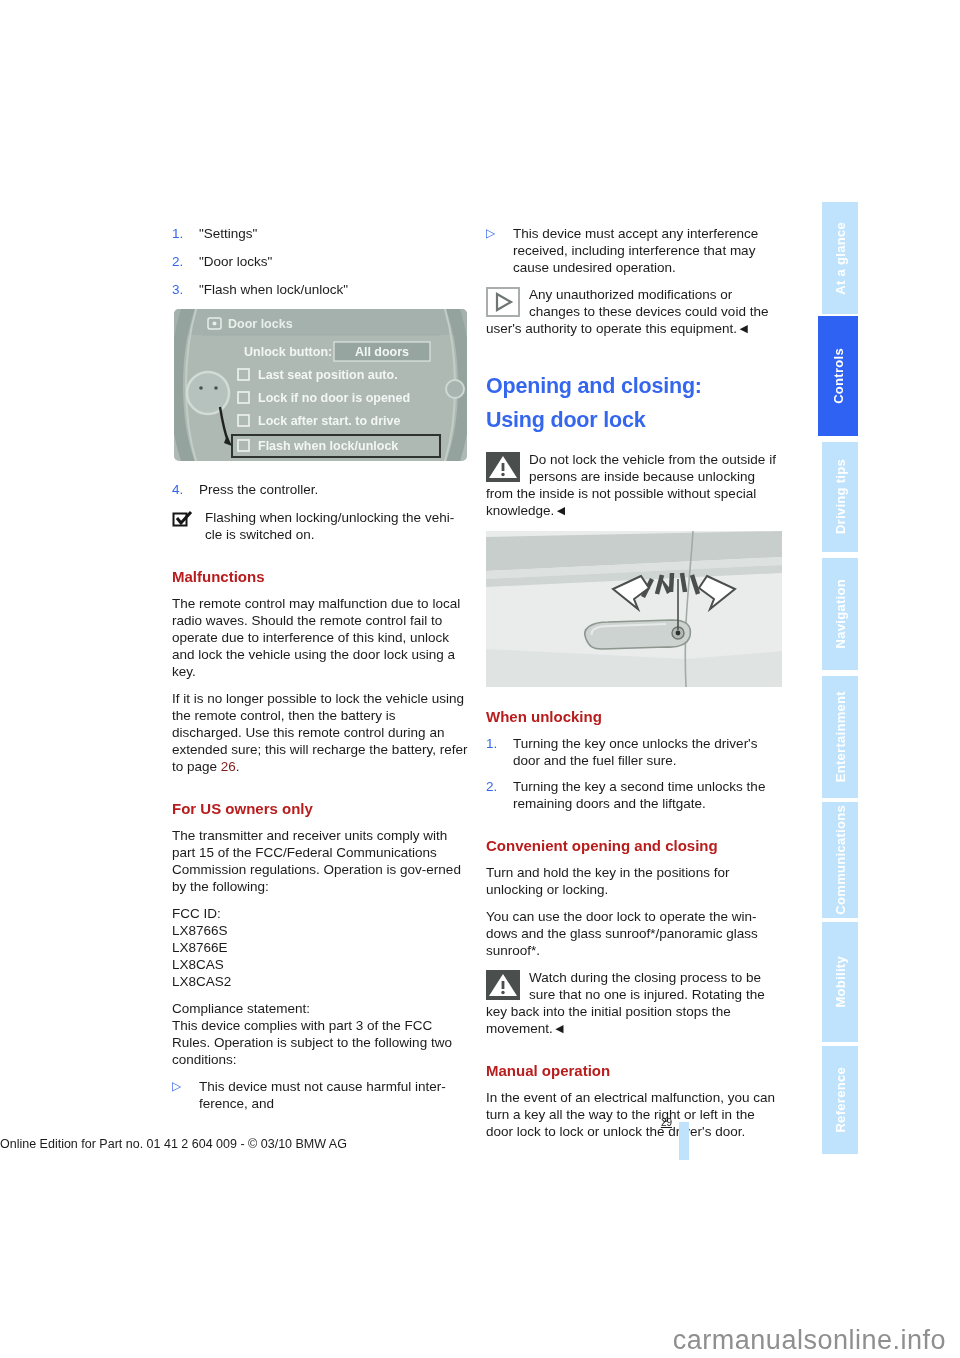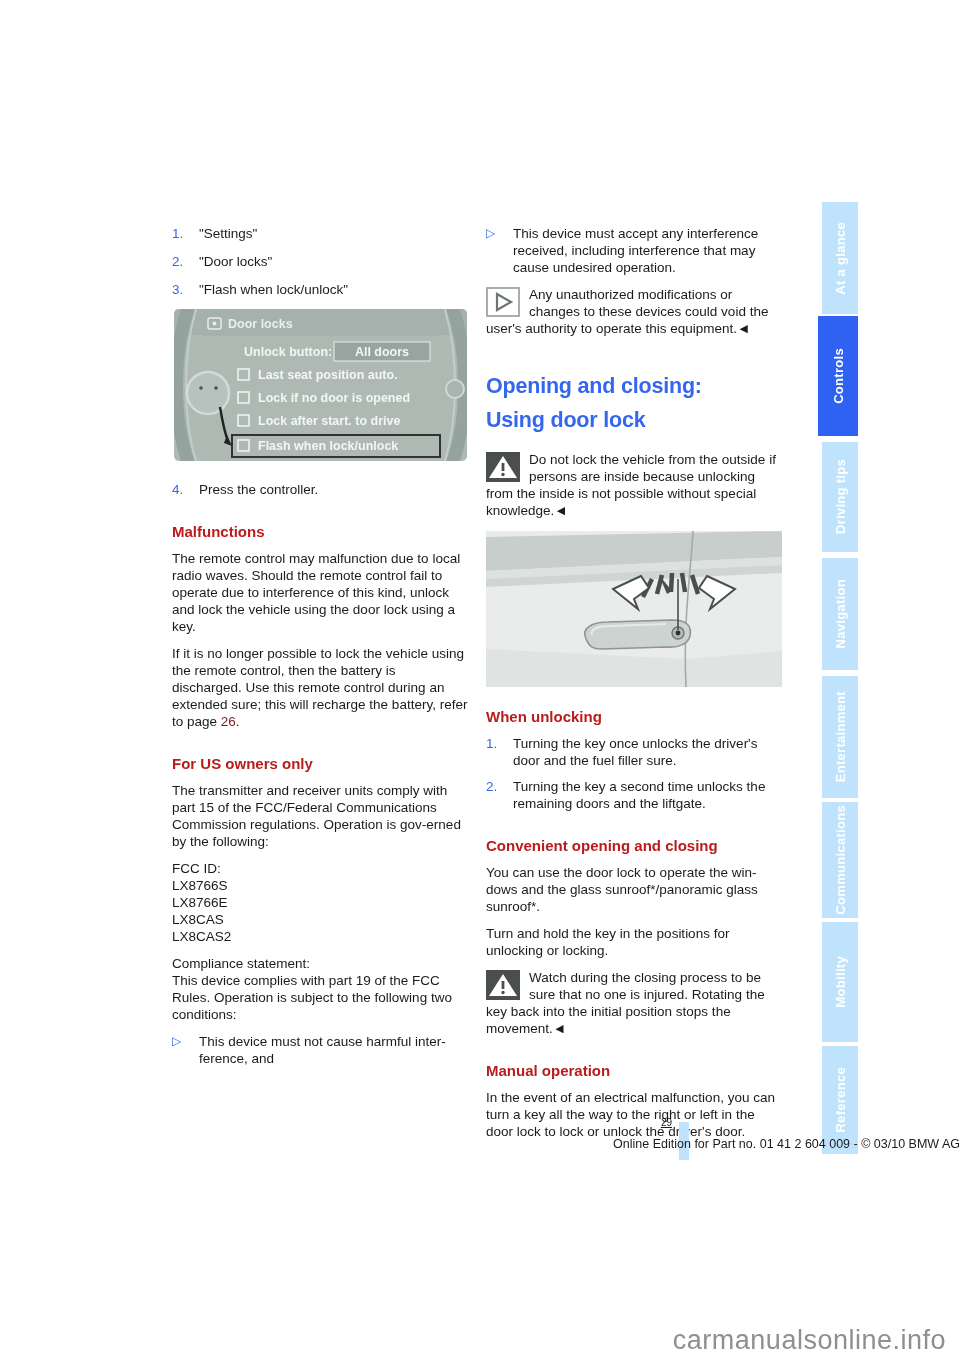--- a/index.html
+++ b/index.html
@@ -38,21 +38,21 @@
                font-weight:bold; font-size:13px; letter-spacing:0.3px; white-space:nowrap; }
   .tab-1 { left:822px; top:202px; width:36px; height:112px; }
   .tab-2 { left:818px; top:316px; width:40px; height:120px; }
   .tab-3 { left:822px; top:442px; width:36px; height:110px; }
   .tab-4 { left:822px; top:558px; width:36px; height:112px; }
   .tab-5 { left:822px; top:676px; width:36px; height:122px; }
   .tab-6 { left:822px; top:802px; width:36px; height:116px; }
   .tab-7 { left:822px; top:922px; width:36px; height:120px; }
   .tab-8 { left:822px; top:1046px; width:36px; height:108px; }
 
-  .footer-text { position:absolute; top:1137px; left:0; width:960px; text-align:right; font-size:12.5px; color:#1b1b1b; }
+  .footer-text { position:absolute; top:1137px; left:0; width:960px; text-align:left; font-size:12.5px; color:#1b1b1b; }
   .page-num  { position:absolute; top:1117px; left:640px; width:32px; text-align:right; font-size:10px;text-decoration:underline; }
   .page-bar  { position:absolute; top:1122px; left:679px; width:10px; height:38px; background:#bfe3fc; }
   .watermark { position:absolute; top:1325px; right:14px; font-size:27px; color:#8f8f8f; letter-spacing:0.5px; }
 
   .page-link { color:#7f1d1d; text-decoration:none; cursor:pointer; }
 </style>
 </head>
 <body>
 
 <div class="page">
@@ -115,34 +115,41 @@
         <path d="M46,98 Q50,122 54,132" stroke="#1f2422" stroke-width="2.4" fill="none"></path>
         <polygon points="50,134 58,137 53,126" fill="#1f2422"></polygon>
       </svg>
     </div>
 
     <div class="step" style="margin-top:4px;">
       <span class="num">4.</span>
       <span>Press the controller.</span>
     </div>
 
+    <div class="icon-para">
+      <svg class="float-icon" width="24" height="17" viewBox="0 0 24 17">
+        <rect x="1.5" y="3.5" width="13" height="12" fill="none" stroke="#161616" stroke-width="2"></rect>
+        <path d="M5,8 L9,13 L19,2" fill="none" stroke="#161616" stroke-width="3"></path>
+      </svg>
+      <span>Flashing when locking/unlocking the vehi-cle is switched on.</span>
+    </div>
 
     <h3 class="sub">Malfunctions</h3>
     <p class="para">The remote control may malfunction due to local radio waves. Should the remote control fail to operate due to interference of this kind, unlock and lock the vehicle using the door lock using a key.</p>
     <p class="para"><span>If it is no longer possible to lock the vehicle using the remote control, then the battery is discharged. Use this remote control during an extended sure; this will recharge the battery, refer to page </span><a class="page-link">26</a><span>.</span></p>
 
     <h3 class="sub">For US owners only</h3>
     <p class="para">The transmitter and receiver units comply with part 15 of the FCC/Federal Communications Commission regulations. Operation is gov-erned by the following:</p>
     <p class="para pre">FCC ID:
 LX8766S
 LX8766E
 LX8CAS
 LX8CAS2</p>
     <p class="para pre">Compliance statement:
-This device complies with part 19 of the FCC Rules. Operation is subject to the following two conditions:</p>
+This device complies with part 3 of the FCC Rules. Operation is subject to the following two conditions:</p>
 
     <div class="bullet-item">
       <span class="tri">▷</span>
       <span>This device must not cause harmful inter-ference, and</span>
     </div>
   </div>
 
   <div class="col col-right">
 
     <div class="bullet-item">
@@ -207,22 +214,22 @@
     <div class="substep">
       <span class="num">1.</span>
       <span>Turning the key once unlocks the driver's door and the fuel filler sure.</span>
     </div>
     <div class="substep">
       <span class="num">2.</span>
       <span>Turning the key a second time unlocks the remaining doors and the liftgate.</span>
     </div>
 
     <h3 class="sub">Convenient opening and closing</h3>
+    <p class="para">Turn and hold the key in the positions for unlocking or locking.</p>
     <p class="para">You can use the door lock to operate the win-dows and the glass sunroof*/panoramic glass sunroof*.</p>
-    <p class="para">Turn and hold the key in the positions for unlocking or locking.</p>
 
     <div class="icon-para">
       <svg class="float-icon" width="34" height="30" viewBox="0 0 34 30">
         <rect x="0" y="0" width="34" height="30" fill="#4a4f4e"></rect>
         <path d="M17,4 L31,26 L3,26 Z" fill="#ffffff"></path>
         <rect x="15.6" y="11" width="2.8" height="8" fill="#4a4f4e"></rect>
         <circle cx="17" cy="22.5" r="1.7" fill="#4a4f4e"></circle>
       </svg>
       <span>Watch during the closing process to be sure that no one is injured. Rotating the key back into the initial position stops the movement.◄</span>
     </div>

